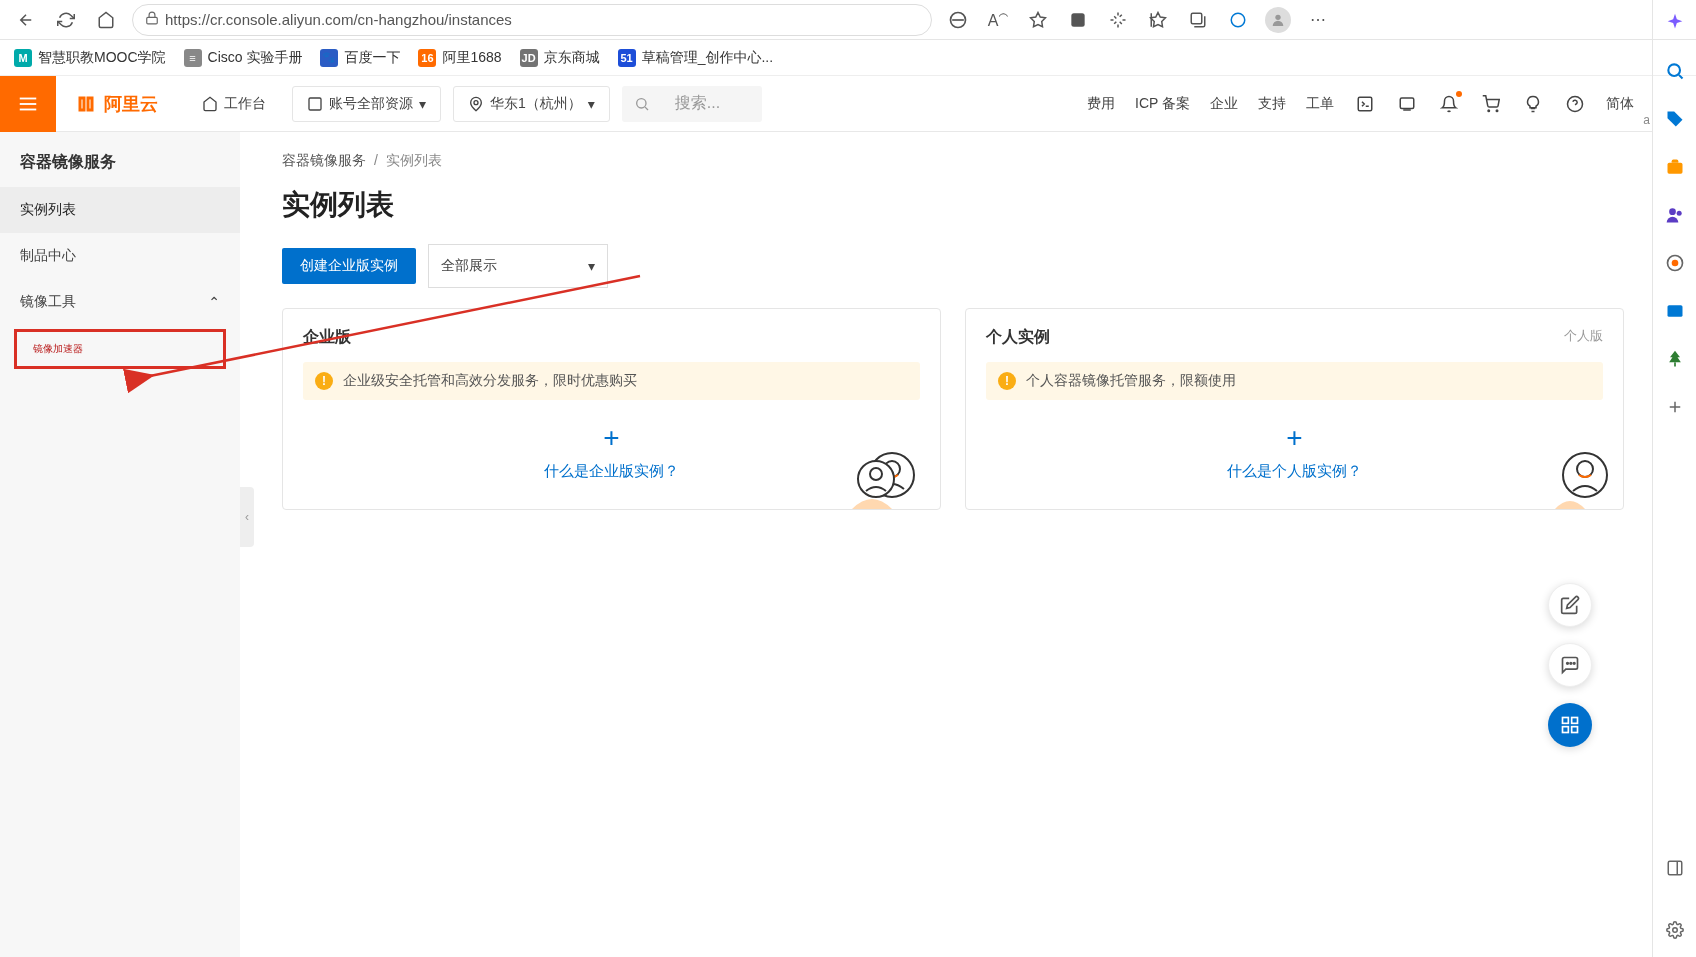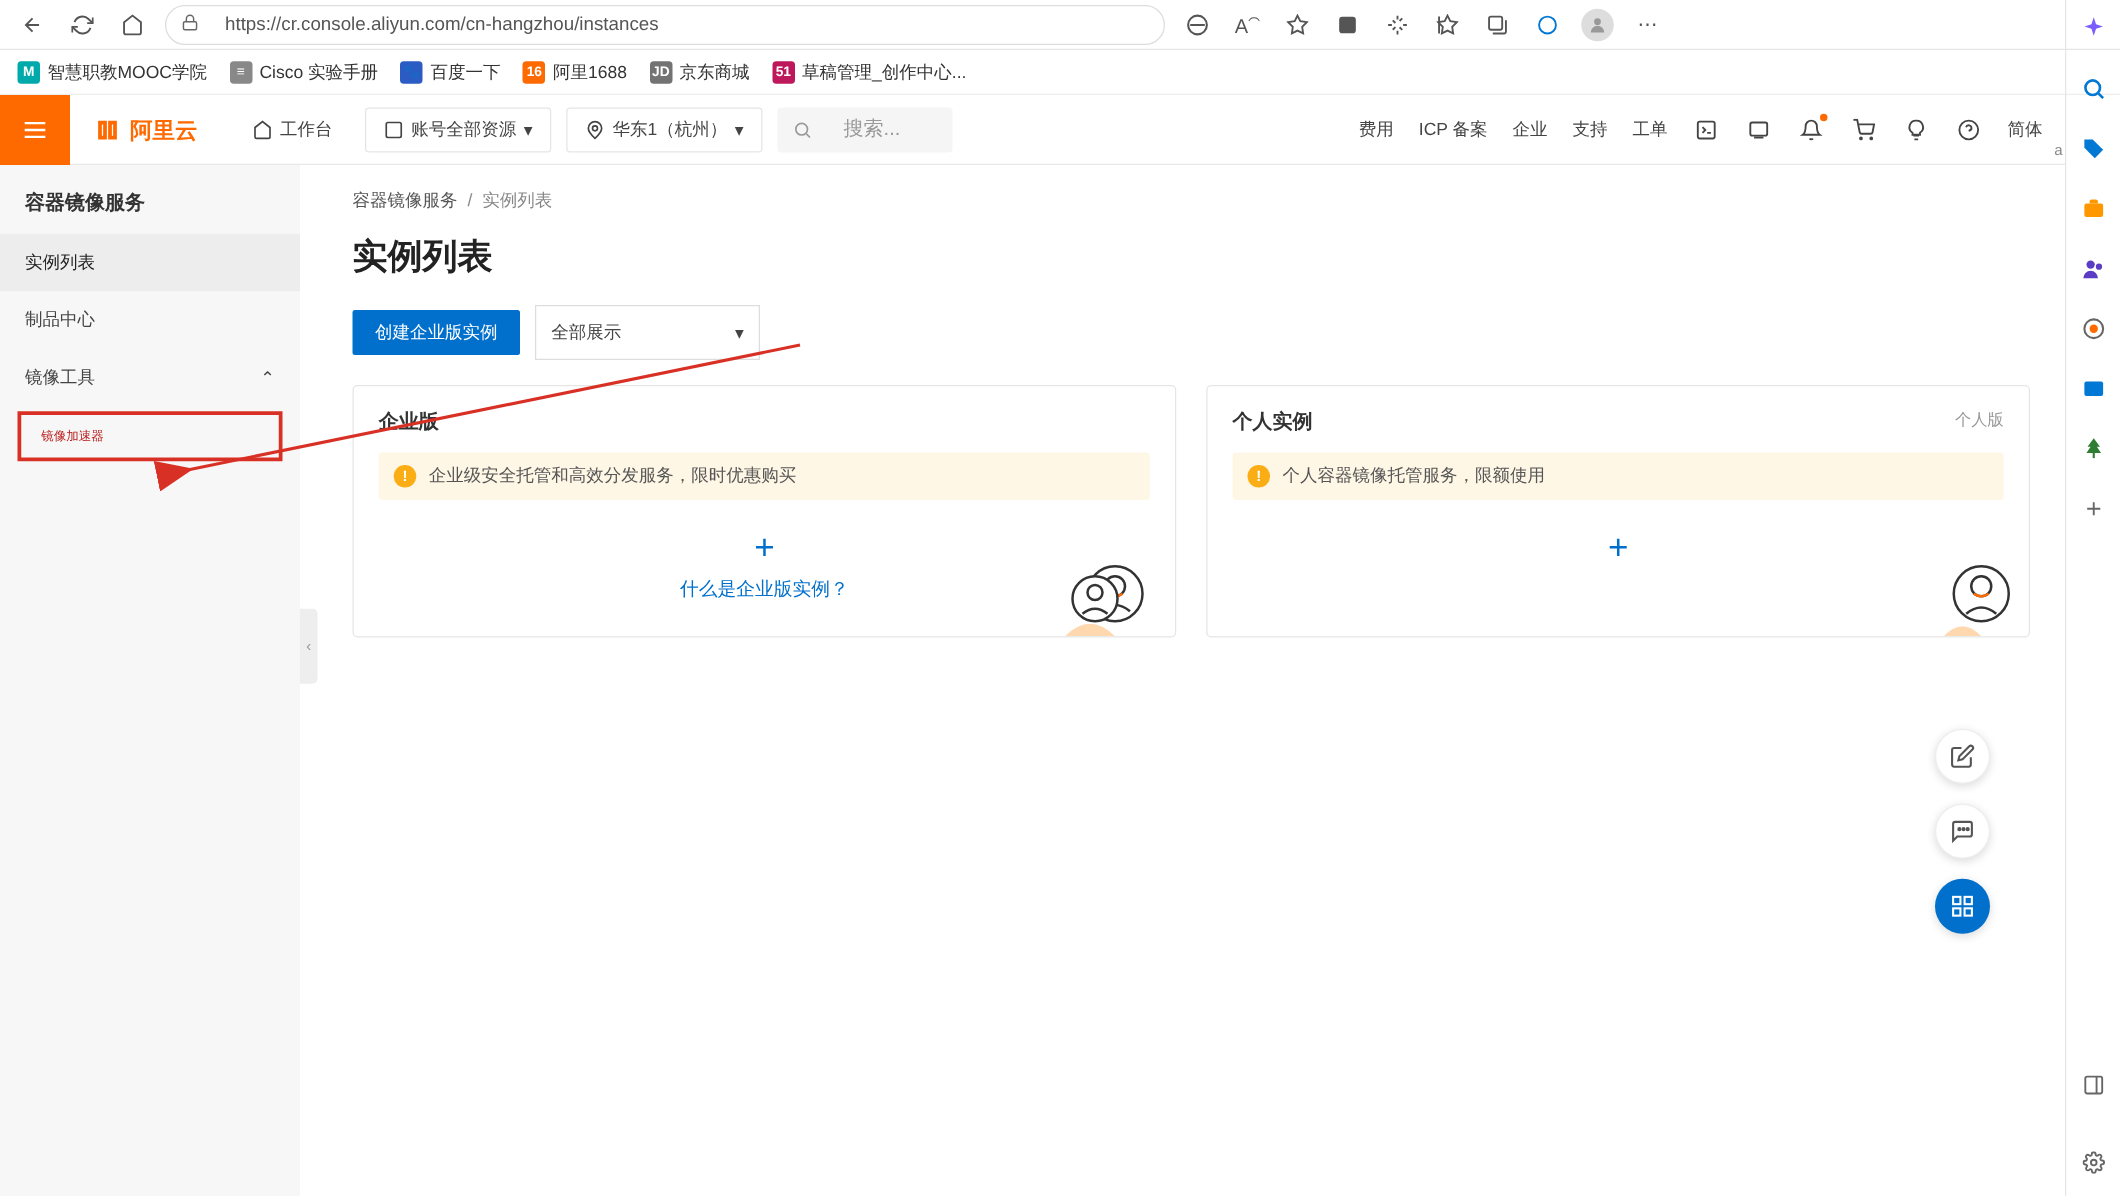--- a/index.html
+++ b/index.html
@@ -1,21 +1,21 @@
 <!DOCTYPE html>
 <html><head>
 <meta charset="utf-8">
 <style>
 * { margin: 0; padding: 0; box-sizing: border-box; font-family: -apple-system, "Segoe UI", "Microsoft YaHei", sans-serif; }
 body { background: #fff; width: 1696px; height: 957px; position: relative; overflow: hidden; }
 
 
 .browser-bar { height: 40px; display: flex; align-items: center; padding: 0 12px; gap: 12px; border-bottom: 1px solid #e5e5e5; }
 .browser-bar .nav-btn { width: 28px; height: 28px; display:flex; align-items:center; justify-content:center; color:#555; }
-.addr { flex:1; display:flex; align-items:center; gap:21px; height:32px; border:1px solid #ddd; border-radius:16px; padding:0 12px; color:#555; font-size:15px; max-width:800px;}
+.addr { flex:1; display:flex; align-items:center; gap:6px; height:32px; border:1px solid #ddd; border-radius:16px; padding:0 12px; color:#555; font-size:15px; max-width:800px;}
 .addr .lock { color:#666; }
 .browser-bar .ricon { width:28px; height:28px; display:flex; align-items:center; justify-content:center; color:#555;}
 .avatar-circle { width:26px; height:26px; background:#ddd; border-radius:50%; display:flex;align-items:center;justify-content:center;}
 
 
 .bookmark-bar { height:36px; display:flex; align-items:center; gap:18px; padding:0 14px; font-size:14px; color:#333; border-bottom:1px solid #eee;}
 .bookmark { display:flex; align-items:center; gap:6px; }
 .bm-ico { width:18px; height:18px; display:flex; align-items:center; justify-content:center; border-radius:3px; font-size:11px; color:#fff; font-weight:bold;}
 
 
@@ -170,21 +170,21 @@
     </div>
   <div class="bookmark">
       <span class="bm-ico" style="background:#ff6a00">16</span>
       <span>阿里1688</span>
     </div>
   <div class="bookmark">
       <span class="bm-ico" style="background:#737373">JD</span>
       <span>京东商城</span>
     </div>
   <div class="bookmark">
-      <span class="bm-ico" style="background:#be185d">51</span>
+      <span class="bm-ico" style="background:#1d4ed8">51</span>
       <span>草稿管理_创作中心...</span>
     </div>
 </div>
 
 <div class="edge-sidebar">
   <div class="eicon">
       <svg width="22" height="22" viewBox="0 0 24 24" fill="#7b5cff">
         <path d="M12 2l2 6 6 2-6 2-2 6-2-6-6-2 6-2z"></path>
       </svg>
     </div>
@@ -399,20 +399,21 @@
         <div class="card-title">
           <span>个人实例</span>
           <span class="tag">个人版</span>
         </div>
         <div class="alert">
           <span class="aicon">!</span>
           <span>个人容器镜像托管服务，限额使用</span>
         </div>
         <div class="card-body">
           <div class="plus">+</div>
+          <a class="link">什么是个人版实例？</a>
         </div>
         <svg class="card-ico" width="60" height="64" viewBox="0 0 60 64">
           <path d="M0 64 Q15 48 30 64z" fill="#ffd8b0"></path>
           <circle cx="30" cy="30" r="22" fill="#fff" stroke="#333" stroke-width="2"></circle>
             <circle cx="30" cy="24" r="8" fill="#fff" stroke="#333" stroke-width="2"></circle>
             <path d="M18 46q12-10 24 0" fill="none" stroke="#333" stroke-width="2"></path>
             <path d="M24 30q6 4 12 0" fill="none" stroke="#ff6a00" stroke-width="2"></path>
         </svg>
       </div>
     </div>

